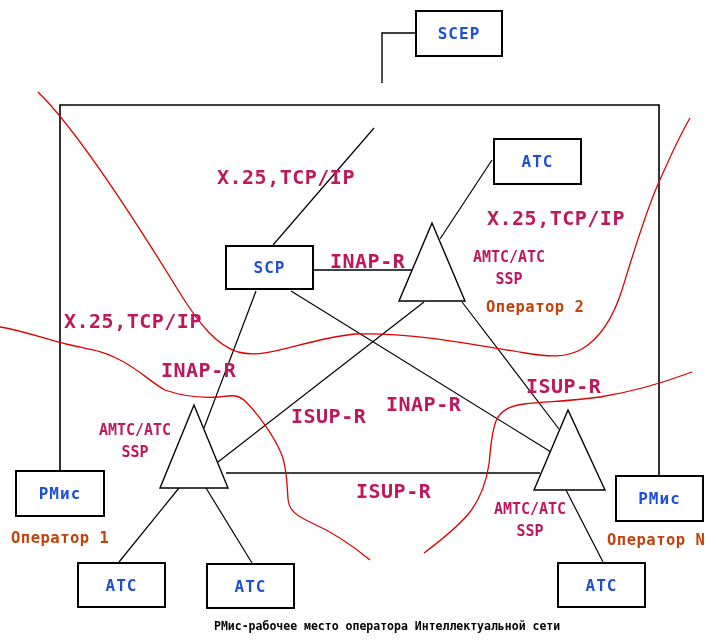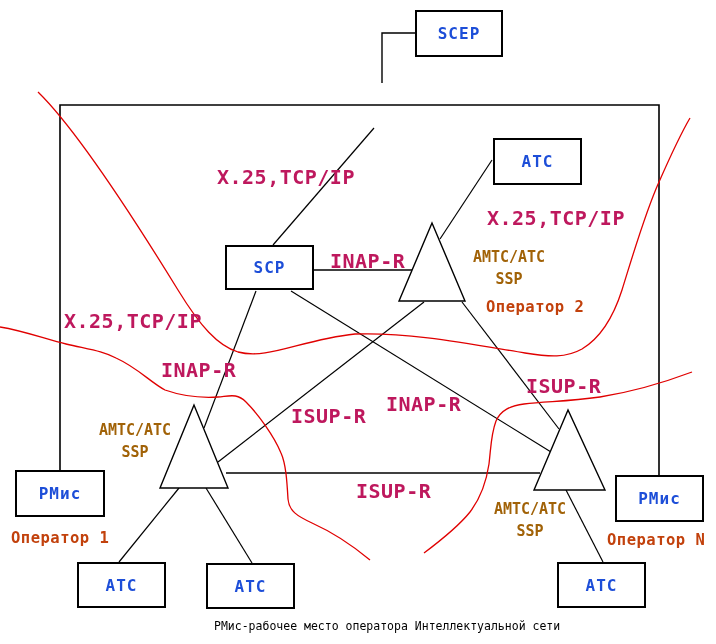--- a/index.html
+++ b/index.html
@@ -12,29 +12,29 @@
   .node{
     position:absolute;z-index:3;background:#ffffff;border:2px solid #000;
     display:flex;align-items:center;justify-content:center;
     font-weight:bold;font-size:16px;color:#1d4ed8;letter-spacing:1px;
   }
   .lbl{
     position:absolute;z-index:2;font-weight:bold;font-size:20px;color:#be185d;
     letter-spacing:0.5px;white-space:nowrap;line-height:1;
   }
   .ssp-lbl{
-    position:absolute;z-index:2;font-weight:bold;font-size:15px;color:#a16207;
+    position:absolute;z-index:2;font-weight:bold;font-size:15px;color:#be185d;
     text-align:center;line-height:1.45;white-space:nowrap;
   }
   .op-lbl{
     position:absolute;z-index:2;font-weight:bold;font-size:15.5px;color:#c2410c;
     letter-spacing:0.5px;white-space:nowrap;line-height:1;
   }
   .caption{
-    position:absolute;z-index:2;font-weight:normal;font-size:11.5px;color:#000;
+    position:absolute;z-index:2;font-weight:bold;font-size:11.5px;color:#000;
     white-space:nowrap;line-height:1;letter-spacing:0px;
   }
 </style>
 </head>
 <body>
 
 <div id="stage">
 
   <svg id="wires" width="716" height="644" viewBox="0 0 716 644">
 

